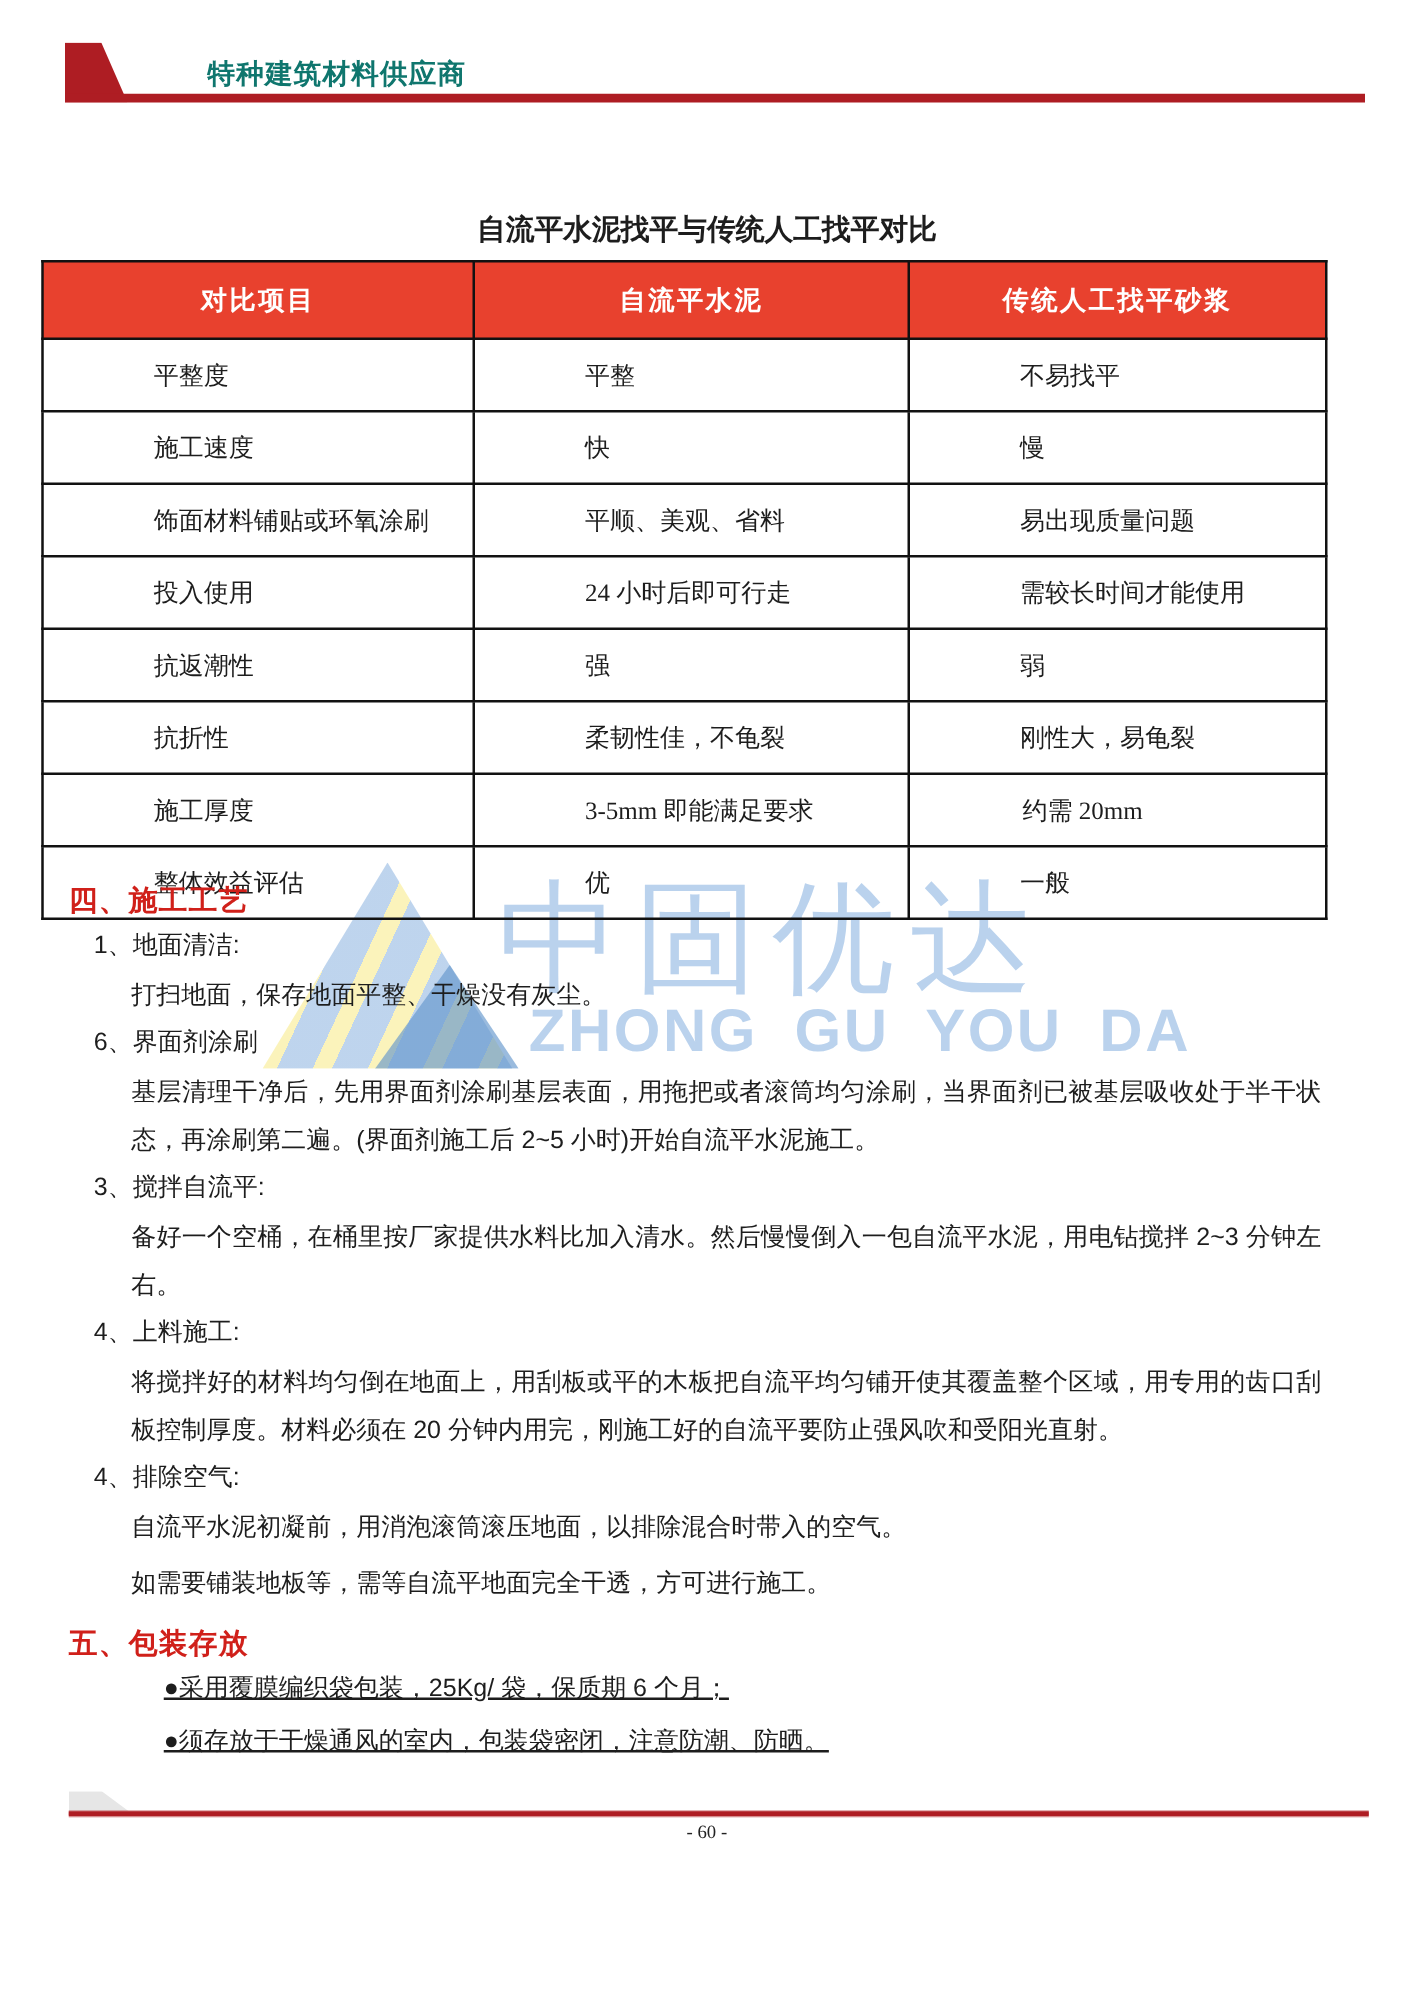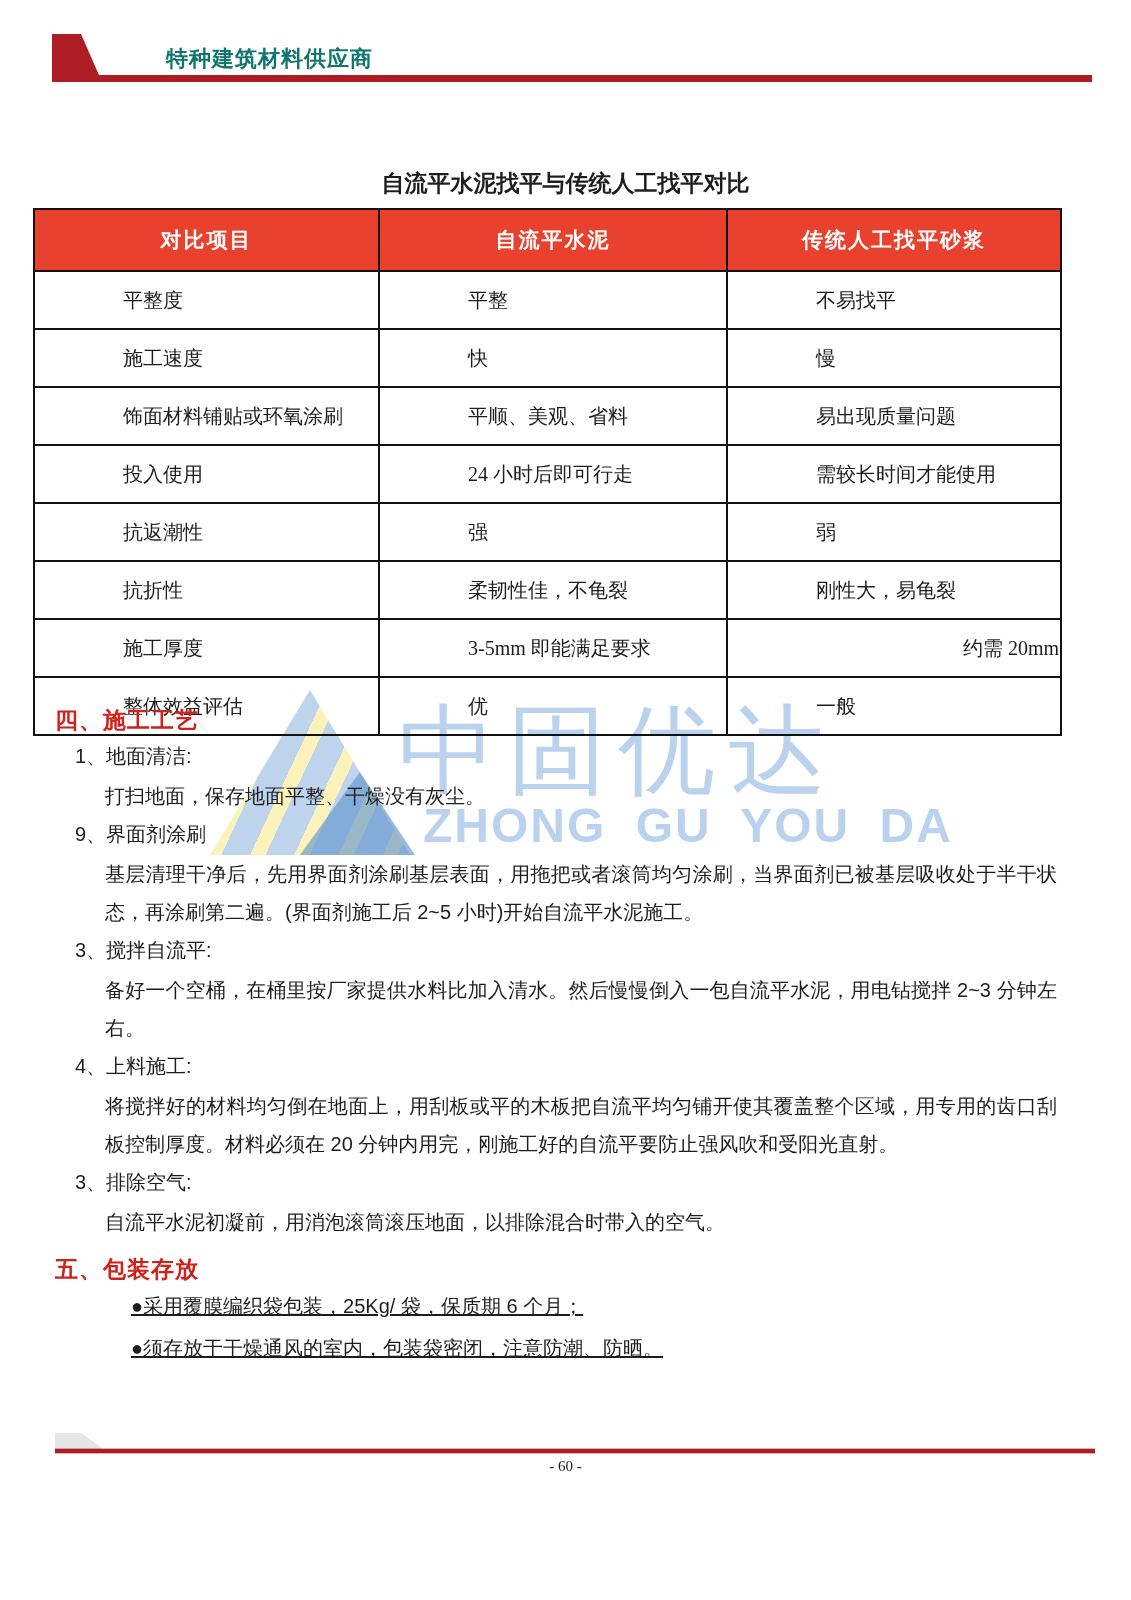--- a/index.html
+++ b/index.html
@@ -32,21 +32,21 @@
   
   .tbl-title{position:absolute;left:0;top:168px;width:1131px;text-align:center;
     font-size:23px;font-weight:600;z-index:1;}
   table.cmp{position:absolute;left:33px;top:208px;width:1027px;z-index:1;
     border-collapse:collapse;table-layout:fixed;background:transparent;}
   table.cmp th,table.cmp td{border:2px solid #111;}
   table.cmp th{height:58px;background:#E8412E;color:#ffffff;font-size:21px;
     font-weight:bold;text-align:center;letter-spacing:2px;}
   table.cmp td{height:54px;font-family:"Liberation Serif","DejaVu Serif",serif;
     font-size:20px;padding-left:88px;color:#1d1d1d;}
-  table.cmp td.left-cell{text-align:right;padding-left:90px;}
+  table.cmp td.left-cell{text-align:left;padding-left:90px;}
   .c1{width:345px}.c2{width:348px}.c3{width:334px}
   
   .content{position:absolute;left:55px;top:706px;width:1010px;z-index:1;}
   .sec-heading{font-size:23px;font-weight:bold;color:#D0201A;line-height:28px;
     margin:0 0 10px 0;letter-spacing:1px;}
   .sec-heading.second{margin-top:14px;}
   .item-label{margin:0 0 9px 20px;font-size:20px;line-height:24px;}
   .item-para{margin:0 0 7px 50px;width:952px;font-size:20px;line-height:38px;
     text-align:justify;}
   .bullet-line{margin:6px 0 16px 76px;font-size:20px;line-height:26px;text-decoration:underline;}
@@ -132,31 +132,32 @@
     </tbody>
   </table>
 
   <div class="content">
 
     <div class="sec-heading">四、施工工艺</div>
 
     <div class="item-label">1、地面清洁:</div>
     <div class="item-para">打扫地面，保存地面平整、干燥没有灰尘。</div>
 
-    <div class="item-label">9、界面剂涂刷</div>
+    <div class="item-label">6、界面剂涂刷</div>
     <div class="item-para">基层清理干净后，先用界面剂涂刷基层表面，用拖把或者滚筒均匀涂刷，当界面剂已被基层吸收处于半干状态，再涂刷第二遍。(界面剂施工后 2~5 小时)开始自流平水泥施工。</div>
 
     <div class="item-label">3、搅拌自流平:</div>
     <div class="item-para">备好一个空桶，在桶里按厂家提供水料比加入清水。然后慢慢倒入一包自流平水泥，用电钻搅拌 2~3 分钟左右。</div>
 
     <div class="item-label">4、上料施工:</div>
     <div class="item-para">将搅拌好的材料均匀倒在地面上，用刮板或平的木板把自流平均匀铺开使其覆盖整个区域，用专用的齿口刮板控制厚度。材料必须在 20 分钟内用完，刚施工好的自流平要防止强风吹和受阳光直射。</div>
 
-    <div class="item-label">3、排除空气:</div>
+    <div class="item-label">4、排除空气:</div>
     <div class="item-para">自流平水泥初凝前，用消泡滚筒滚压地面，以排除混合时带入的空气。</div>
+    <div class="item-para">如需要铺装地板等，需等自流平地面完全干透，方可进行施工。</div>
 
     <div class="sec-heading second">五、包装存放</div>
     <div class="bullet-line">●采用覆膜编织袋包装，25Kg/ 袋，保质期 6 个月；</div>
     <div class="bullet-line">●须存放于干燥通风的室内，包装袋密闭，注意防潮、防晒。</div>
 
   </div>
 
   <div class="ftr-wedge"></div>
   <div class="ftr-line"></div>
   <div class="page-num">- 60 -</div>

